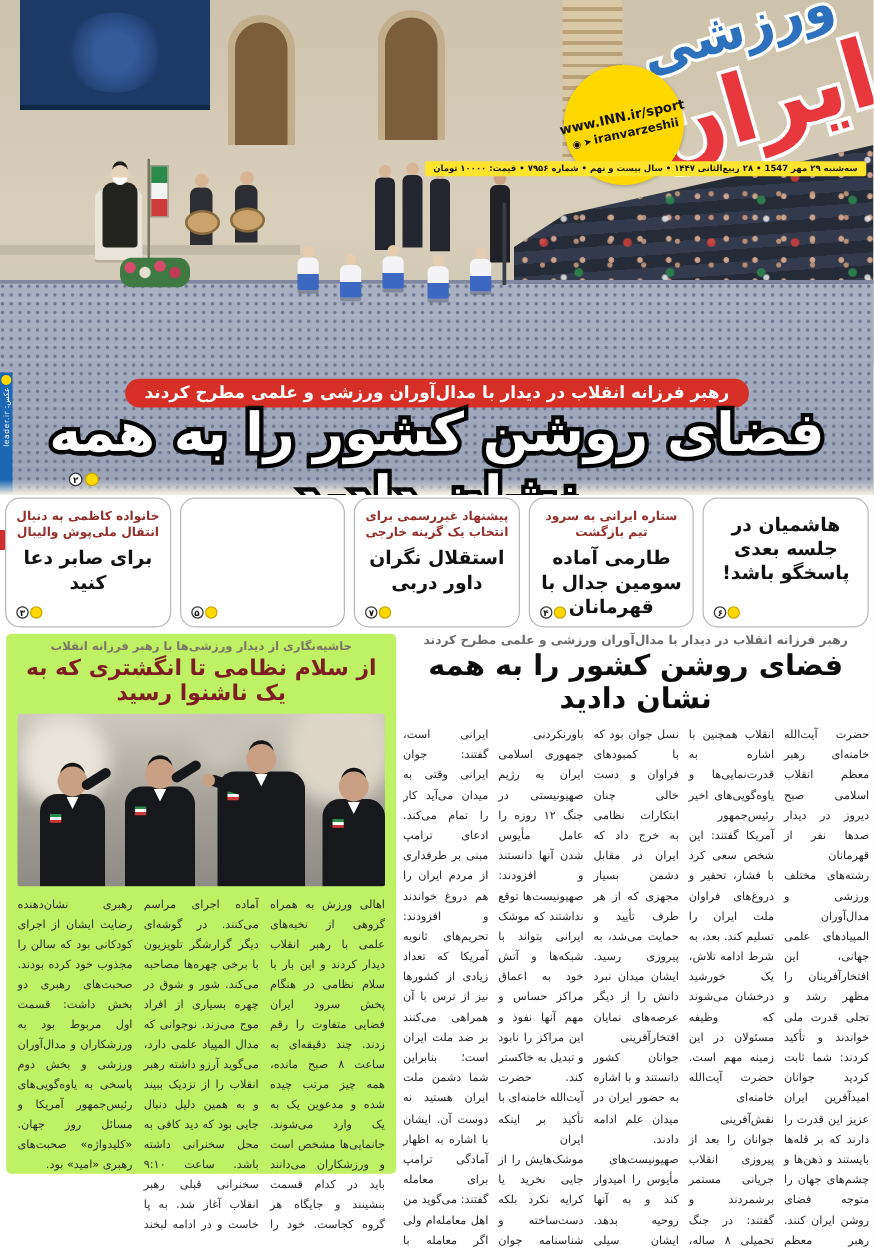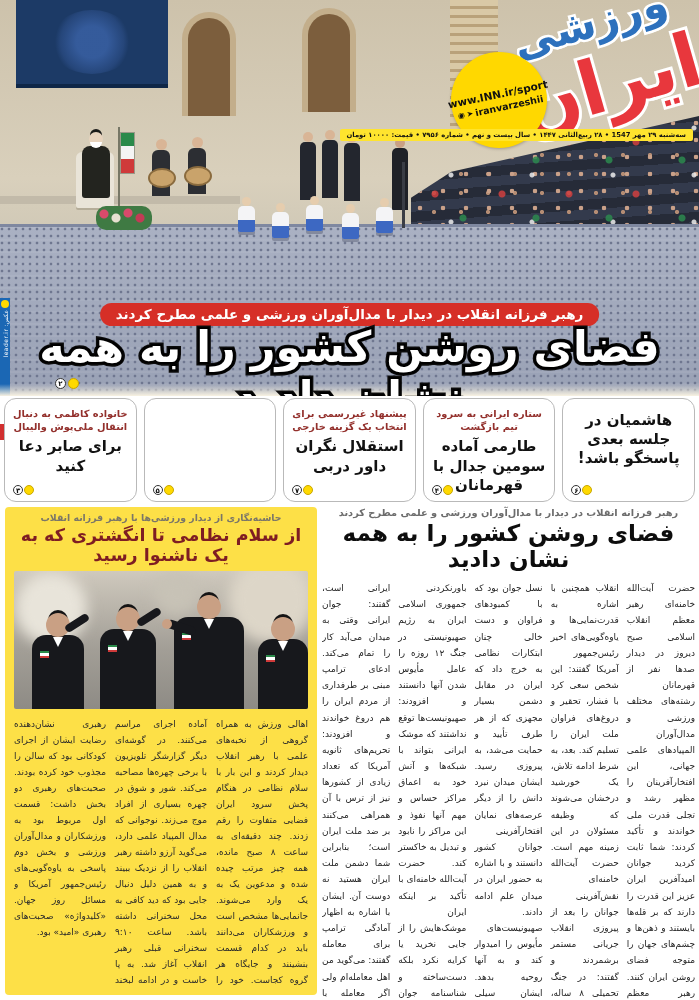--- a/index.html
+++ b/index.html
@@ -117,21 +117,21 @@
   .b-marker{position:absolute;left:8px;bottom:6px;display:flex;gap:1px;}
   .b-marker .dot-y,.b-marker .dot-w{width:10px;height:10px;line-height:10px;}
 
   
   .main-art{position:absolute;right:4px;top:507px;width:373px;height:488px;}
   .a-kicker{text-align:center;font-size:9.8px;color:#6c6c6c;font-weight:600;}
   .a-head{margin:2px 0 8px;text-align:center;font-size:23px;font-weight:900;color:#0d0d0d;}
   .a-cols{direction:rtl;height:424px;overflow:hidden;column-count:5;column-gap:8px;column-fill:auto;
         font-size:9px;line-height:1.8;text-align:justify;color:#242424;}
 
-  .side-art{position:absolute;left:5px;top:507px;width:312px;height:488px;background:#fde047;
+  .side-art{position:absolute;left:5px;top:507px;width:312px;height:432px;background:#bef264;
         border-radius:4px;padding:5px 9px 8px;}
   .sa-kicker{text-align:center;font-size:9.3px;color:#7b7668;font-weight:600;}
   .sa-head{margin:2px 0 6px;text-align:center;font-size:17.5px;font-weight:900;color:#7e1d23;}
   .sa-cols{direction:rtl;height:288px;overflow:hidden;column-count:3;column-gap:9px;column-fill:auto;
         font-size:9px;line-height:1.78;text-align:justify;color:#2a2a2a;margin-top:7px;}
 
   
   .sidephoto{position:relative;width:100%;height:138px;overflow:hidden;border-radius:2px;
         background:linear-gradient(#cfc9bd,#a39f97 55%,#8e8b85);}
   .sp-blur{position:absolute;inset:-10px;filter:blur(7px);

